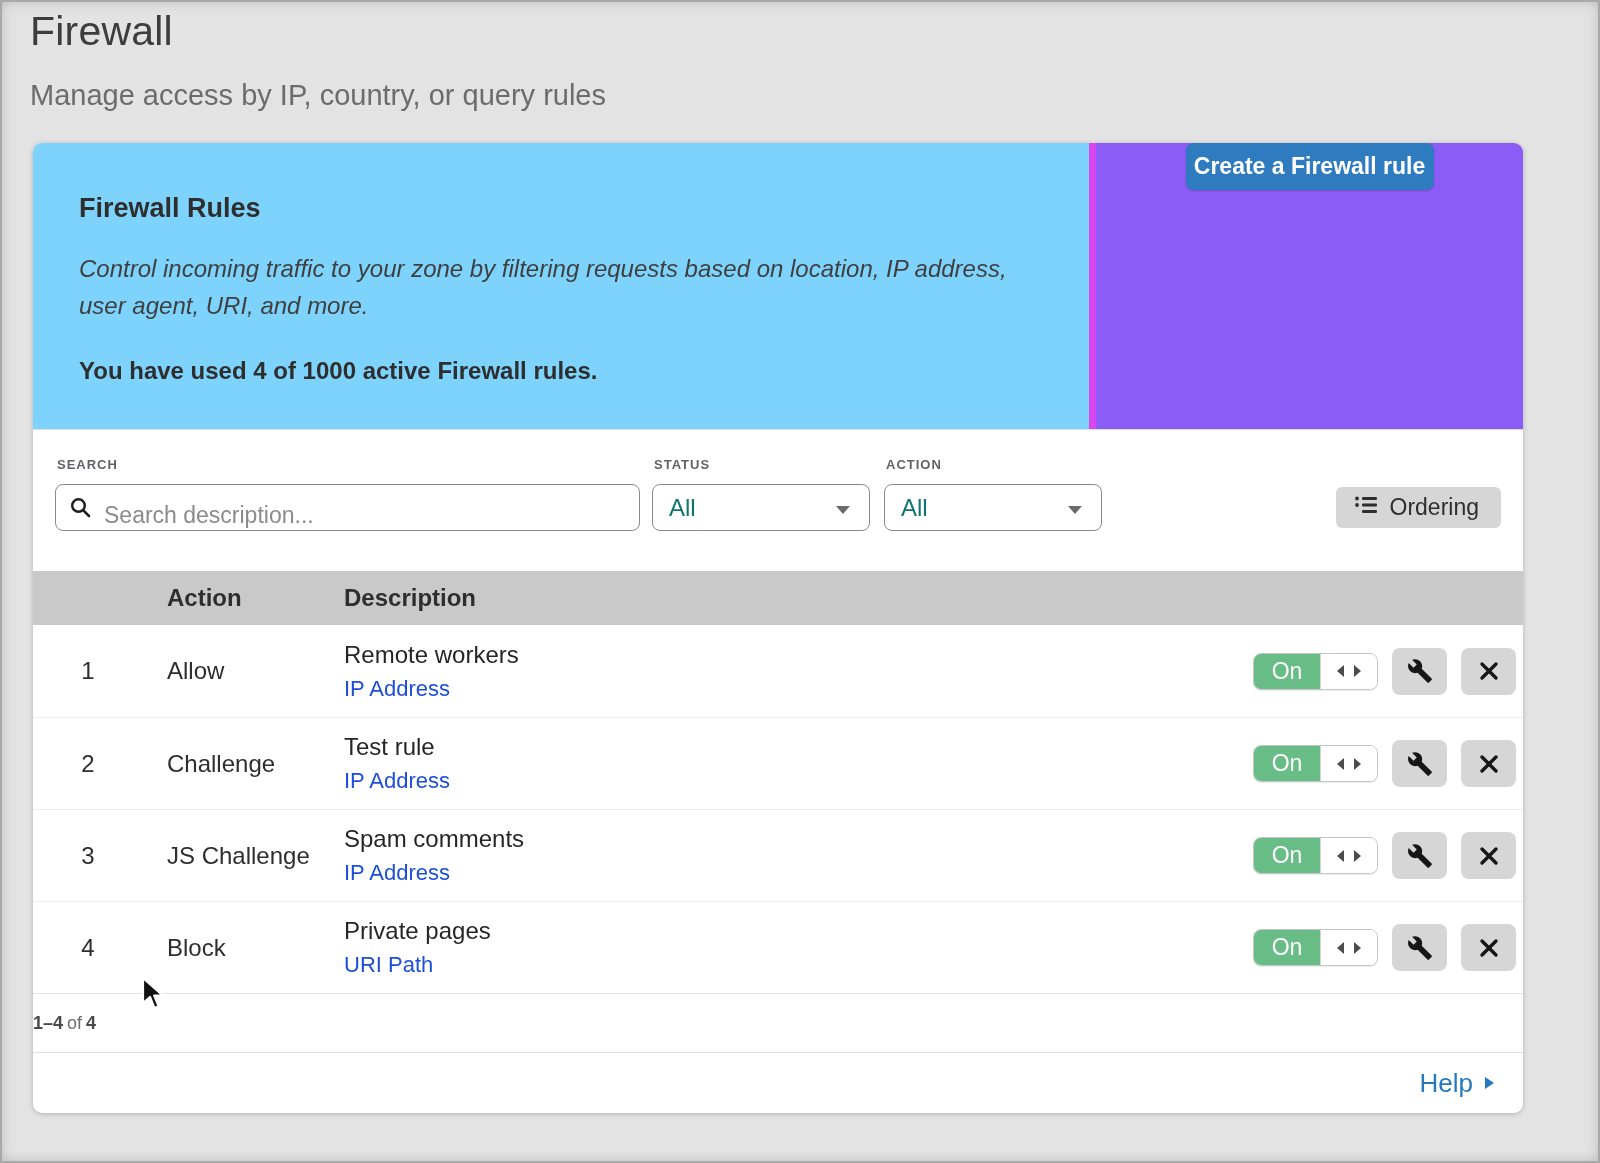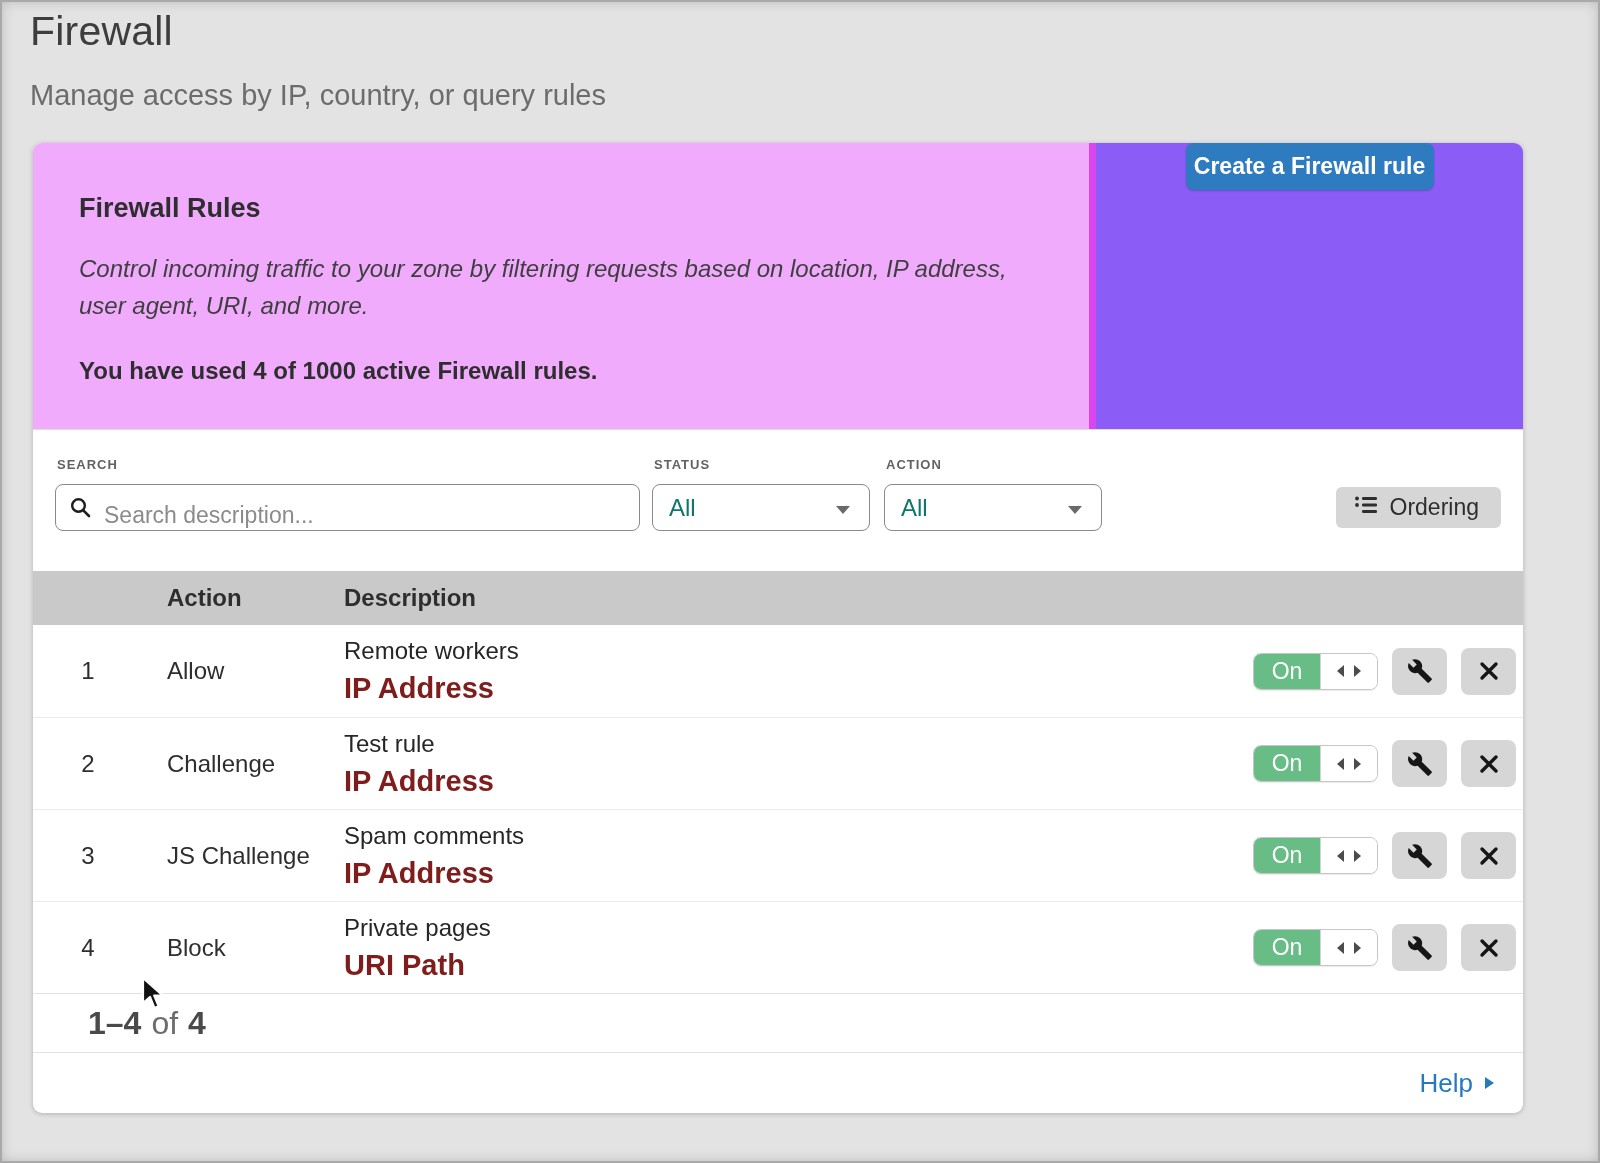--- a/index.html
+++ b/index.html
@@ -25,21 +25,21 @@
     font-size:29px; font-weight:400; color:#6c6c6c;
   }
   
   .card {
     position:absolute; left:33px; top:143px; width:1490px; height:970px;
     background:#ffffff; border-radius:9px; overflow:hidden;
     box-shadow:0 1px 5px rgba(0,0,0,.22);
     display:flex; flex-direction:column;
   }
   .card-top { height:287px; display:flex; border-bottom:1px solid #dedede; flex:0 0 auto; }
-  .card-top-left { flex:1 1 auto; padding:50px 60px 0 46px; background:#f0abfc; }
+  .card-top-left { flex:1 1 auto; padding:50px 60px 0 46px; background:#7dd3fc; }
   .rules-title { font-size:27px; font-weight:700; color:#2e2e2e; margin-bottom:26px; }
   .rules-desc { font-size:24px; color:#3f3f3f; line-height:37px; max-width:960px;font-style:italic; }
   .rules-usage { font-size:24px; font-weight:700; color:#2e2e2e; margin-top:33px; }
   .card-top-right {
     flex:0 0 434px; background:#8b5cf6; border-left:7px solid #d946ef;
     display:flex; align-items:flex-start; justify-content:center;
   }
   .create-btn {
     background:#2f7bbf; color:#fff; border:none; border-radius:8px;
     width:248px; height:47px; font-size:23px; font-weight:600;
@@ -81,21 +81,21 @@
   .hdr-action { margin-left:134px; width:177px; }
   .hdr-desc { flex:1; }
   .rule-row {
     height:92px; display:flex; align-items:center; background:#fff; flex:0 0 auto;
   }
   .rule-row + .rule-row { border-top:1px solid #ececec; }
   .row-num { width:134px; text-align:center; font-size:24px; color:#2e2e2e; padding-right:24px; }
   .row-action { width:177px; font-size:24px; color:#2e2e2e; }
   .row-desc { flex:1; display:flex; flex-direction:column; gap:7px; }
   .desc-title { font-size:24px; color:#262626; }
-  .desc-sub { font-size:29px; color:#7f1d1d;font-weight:bold; }
+  .desc-sub { font-size:22px; color:#1d4ed8; }
   .row-controls { display:flex; align-items:center; padding-right:7px; }
   .toggle {
     width:125px; height:37px; border:1px solid #c6c6c6; border-radius:8px;
     display:flex; overflow:hidden; cursor:pointer; background:#fff;
     box-shadow:0 1px 1px rgba(0,0,0,.08);
   }
   .toggle-on {
     width:66px; background:#68bd86; color:#fff; font-size:23px;
     display:flex; align-items:center; justify-content:center;
   }
@@ -103,24 +103,24 @@
     flex:1; background:#fff; display:flex; align-items:center; justify-content:center;
     border-left:1px solid #d4d4d4;
   }
   .icon-btn {
     width:55px; height:47px; background:#d6d6d6; border:none; border-radius:8px;
     display:flex; align-items:center; justify-content:center; cursor:pointer;
   }
   
   .pagination-bar {
     height:59px; border-top:1px solid #e2e2e2; display:flex; align-items:center;
-    padding-left:55px; font-size:32px; color:#6d6d6d; flex:0 0 auto;
+    font-size:18px; color:#6d6d6d; flex:0 0 auto;
   }
   .pagination-bar b { color:#4a4a4a; font-weight:700; }
-  .pagination-bar .of { margin:0 10px; font-weight:400; }
+  .pagination-bar .of { margin:0 4px; font-weight:400; }
   .help-bar {
     flex:1; border-top:1px solid #e2e2e2; display:flex; align-items:center;
     justify-content:flex-end; padding-right:28px;
   }
   .help-link {
     font-size:26px; color:#2779bd; text-decoration:none; display:flex; align-items:center; gap:10px;
     cursor:pointer;
   }
   .cursor { position:absolute; left:140px; top:976px; pointer-events:none; }
 </style>

